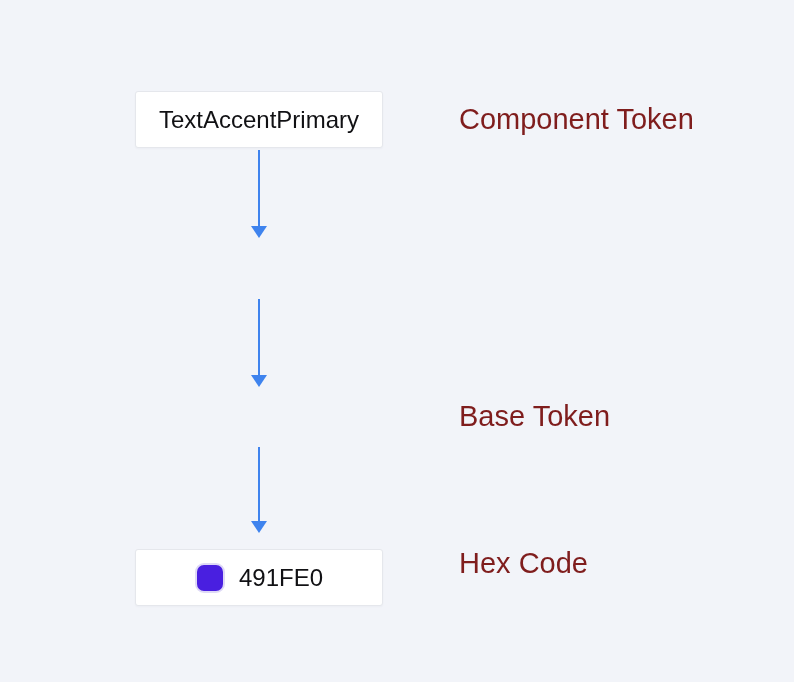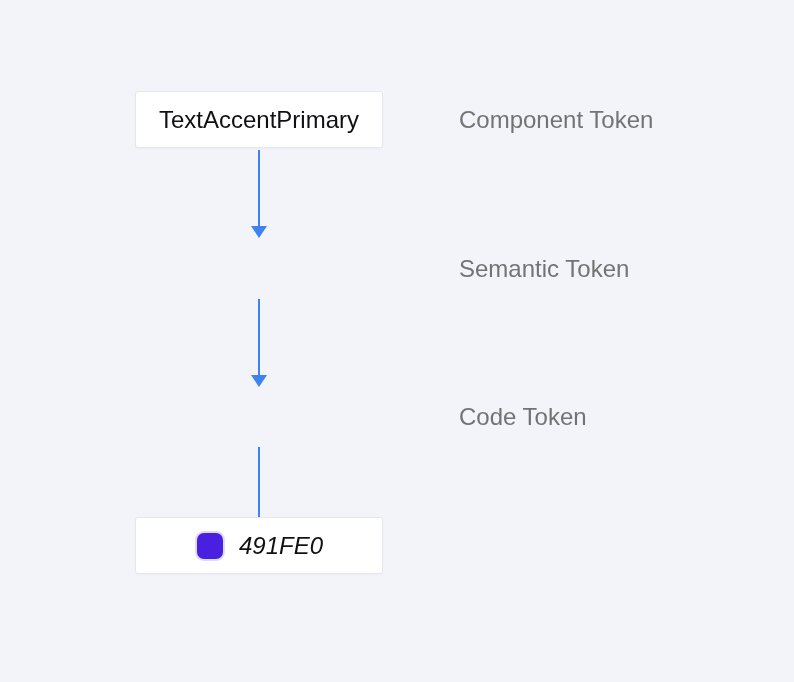--- a/index.html
+++ b/index.html
@@ -32,30 +32,30 @@
     justify-content: center;
     gap: 14px;
     font-size: 24px;
     font-weight: 400;
     color: #111114;
     box-shadow: 0 1px 2px rgba(20,30,60,0.03);
   }
   .node-box.row-1 { top: 91px; }
   .node-box.row-2 { top: 240px; }
   .node-box.row-3 { top: 388px; }
-  .node-box.row-4 { top: 517px; font-style: italic; }
+  .node-box.row-4 { top: 549px; }
 
   .side-label {
     position: absolute;
     left: 459px;
     height: 31px;
     line-height: 31px;
-    font-size: 24px;
+    font-size: 29px;
     font-weight: 500;
-    color: #737373;
+    color: #7f1d1d;
     white-space: nowrap;
   }
   .side-label.row-1 { top: 104px; }
   .side-label.row-2 { top: 253px; }
   .side-label.row-3 { top: 401px; }
   .side-label.row-4 { top: 548px; }
 
   .arrow {
     position: absolute;
     left: 251px;
@@ -101,32 +101,32 @@
   <div class="node-box row-1">
     <span>TextAccentPrimary</span>
   </div>
   <div class="side-label row-1">Component Token</div>
 
   <div class="arrow a1">
     <div class="shaft" style="background-color: rgb(63, 131, 238);"></div>
     <div class="head" style="border-top-color: rgb(63, 131, 238);"></div>
   </div>
 
-  <div class="side-label row-2">Semantic Token</div>
 
   <div class="arrow a2">
     <div class="shaft" style="background-color: rgb(63, 131, 238);"></div>
     <div class="head" style="border-top-color: rgb(63, 131, 238);"></div>
   </div>
 
-  <div class="side-label row-3">Code Token</div>
+  <div class="side-label row-3">Base Token</div>
 
   <div class="arrow a3">
     <div class="shaft" style="background-color: rgb(63, 131, 238);"></div>
     <div class="head" style="border-top-color: rgb(63, 131, 238);"></div>
   </div>
 
   <div class="node-box row-4">
     <span class="swatch" style="background-color: rgb(73, 31, 224);"></span>
     <span>491FE0</span>
   </div>
+  <div class="side-label row-4">Hex Code</div>
 
 </div>
 
 </body></html>

